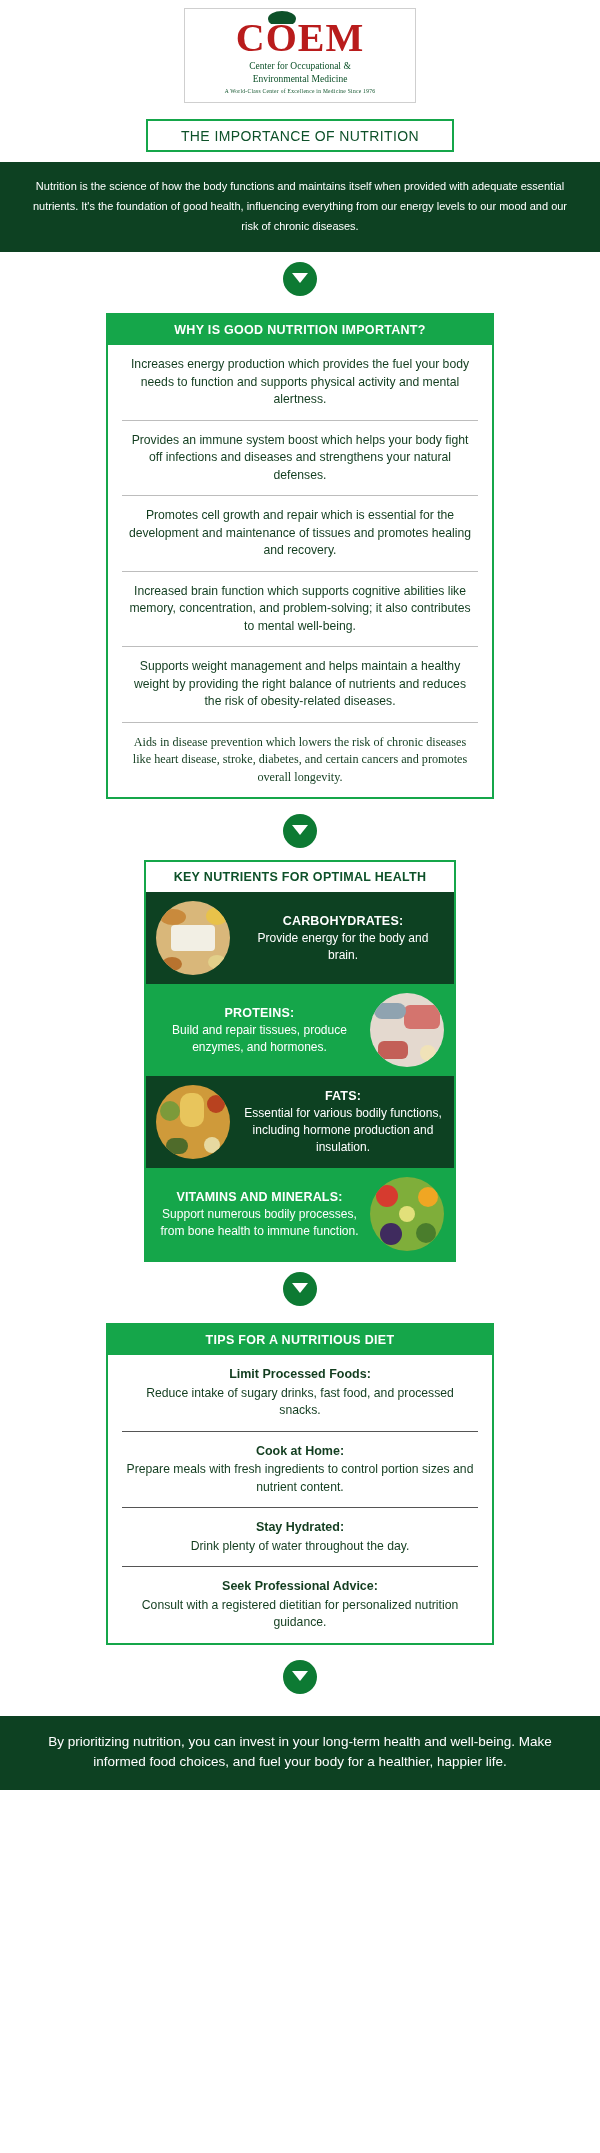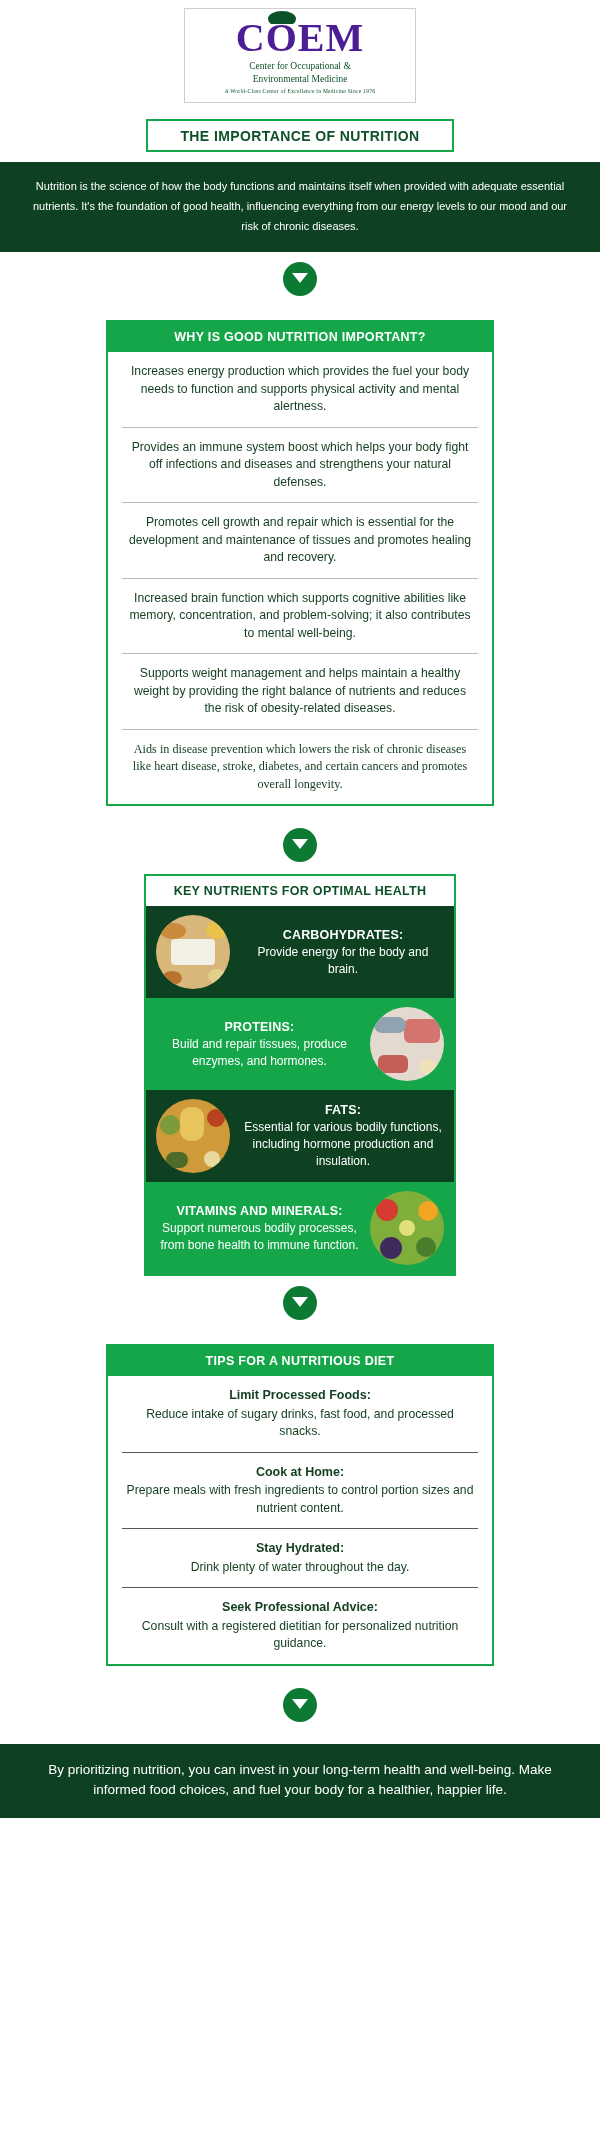--- a/index.html
+++ b/index.html
@@ -30,21 +30,21 @@
     background: #ffffff;
     padding: 8px 6px 8px 6px;
     text-align: center;
   }
   .logo-main {
     font-family: "Liberation Serif", serif;
     font-weight: bold;
     font-size: 40px;
     line-height: 42px;
     letter-spacing: 1px;
-    color: #4c1d95;
+    color: #b91c1c;
     position: relative;
     display: inline-block;
   }
   .logo-main .ochar { position: relative; display: inline-block; }
   .logo-mush {
     position: absolute;
     left: 50%;
     top: -9px;
     transform: translateX(-50%);
     width: 30px;
@@ -70,21 +70,21 @@
     margin: 16px auto 0 auto;
     width: 308px;
     border: 2px solid #15a64a;
     background: #ffffff;
     text-align: center;
     padding: 7px 4px 6px 4px;
   }
   .title-box .t {
     color: #0d5129;
     font-size: 14px;
-    font-weight: bold;
+    font-weight: normal;
     letter-spacing: .4px;
   }
 
   .intro {
     margin-top: 10px;
     background: #0d4122;
     color: #ffffff;
     padding: 14px 28px 16px 28px;
     text-align: center;
     font-size: 11px;
@@ -109,21 +109,21 @@
     left: 50%;
     top: 50%;
     transform: translate(-50%, -60%);
     border-left: 8px solid transparent;
     border-right: 8px solid transparent;
     border-top: 10px solid #ffffff;
   }
 
   .panel {
     width: 388px;
-    margin: 12px auto;
+    margin: 5px auto;
     border: 2px solid #15a64a;
     background: #ffffff;
   }
   .panel-head {
     background: #15a64a;
     color: #ffffff;
     text-align: center;
     font-size: 12.5px;
     font-weight: bold;
     letter-spacing: .3px;

